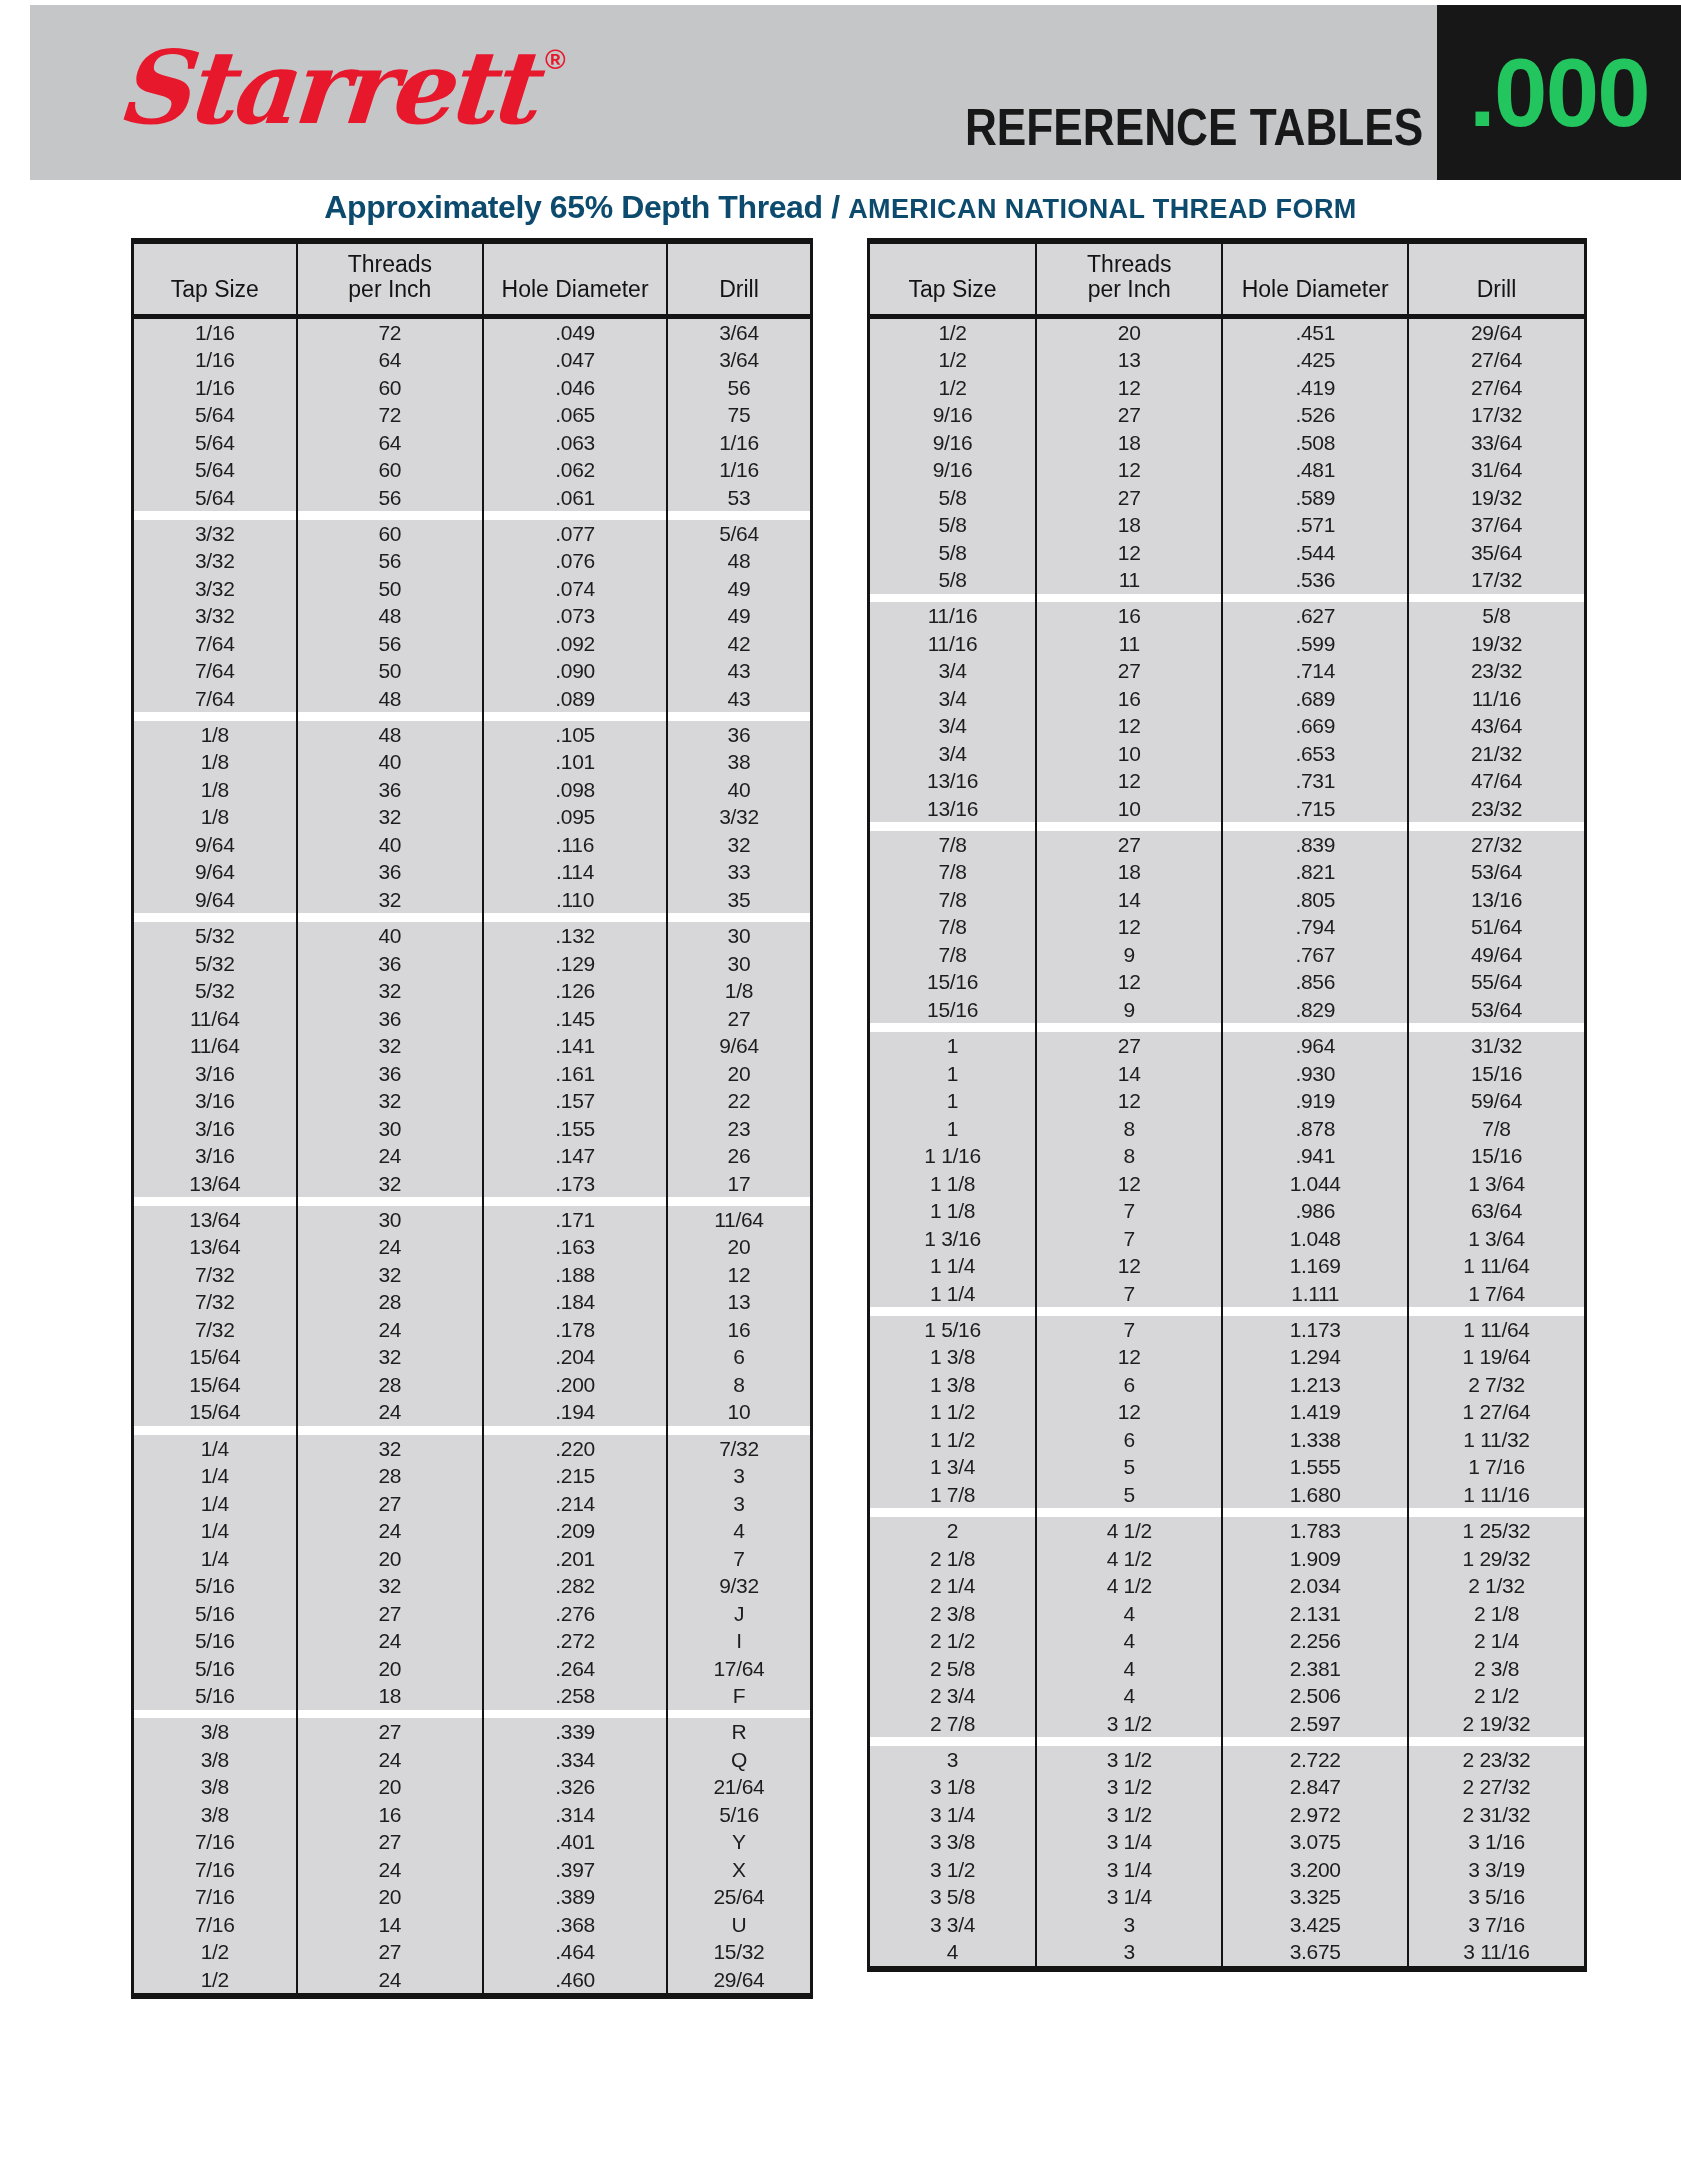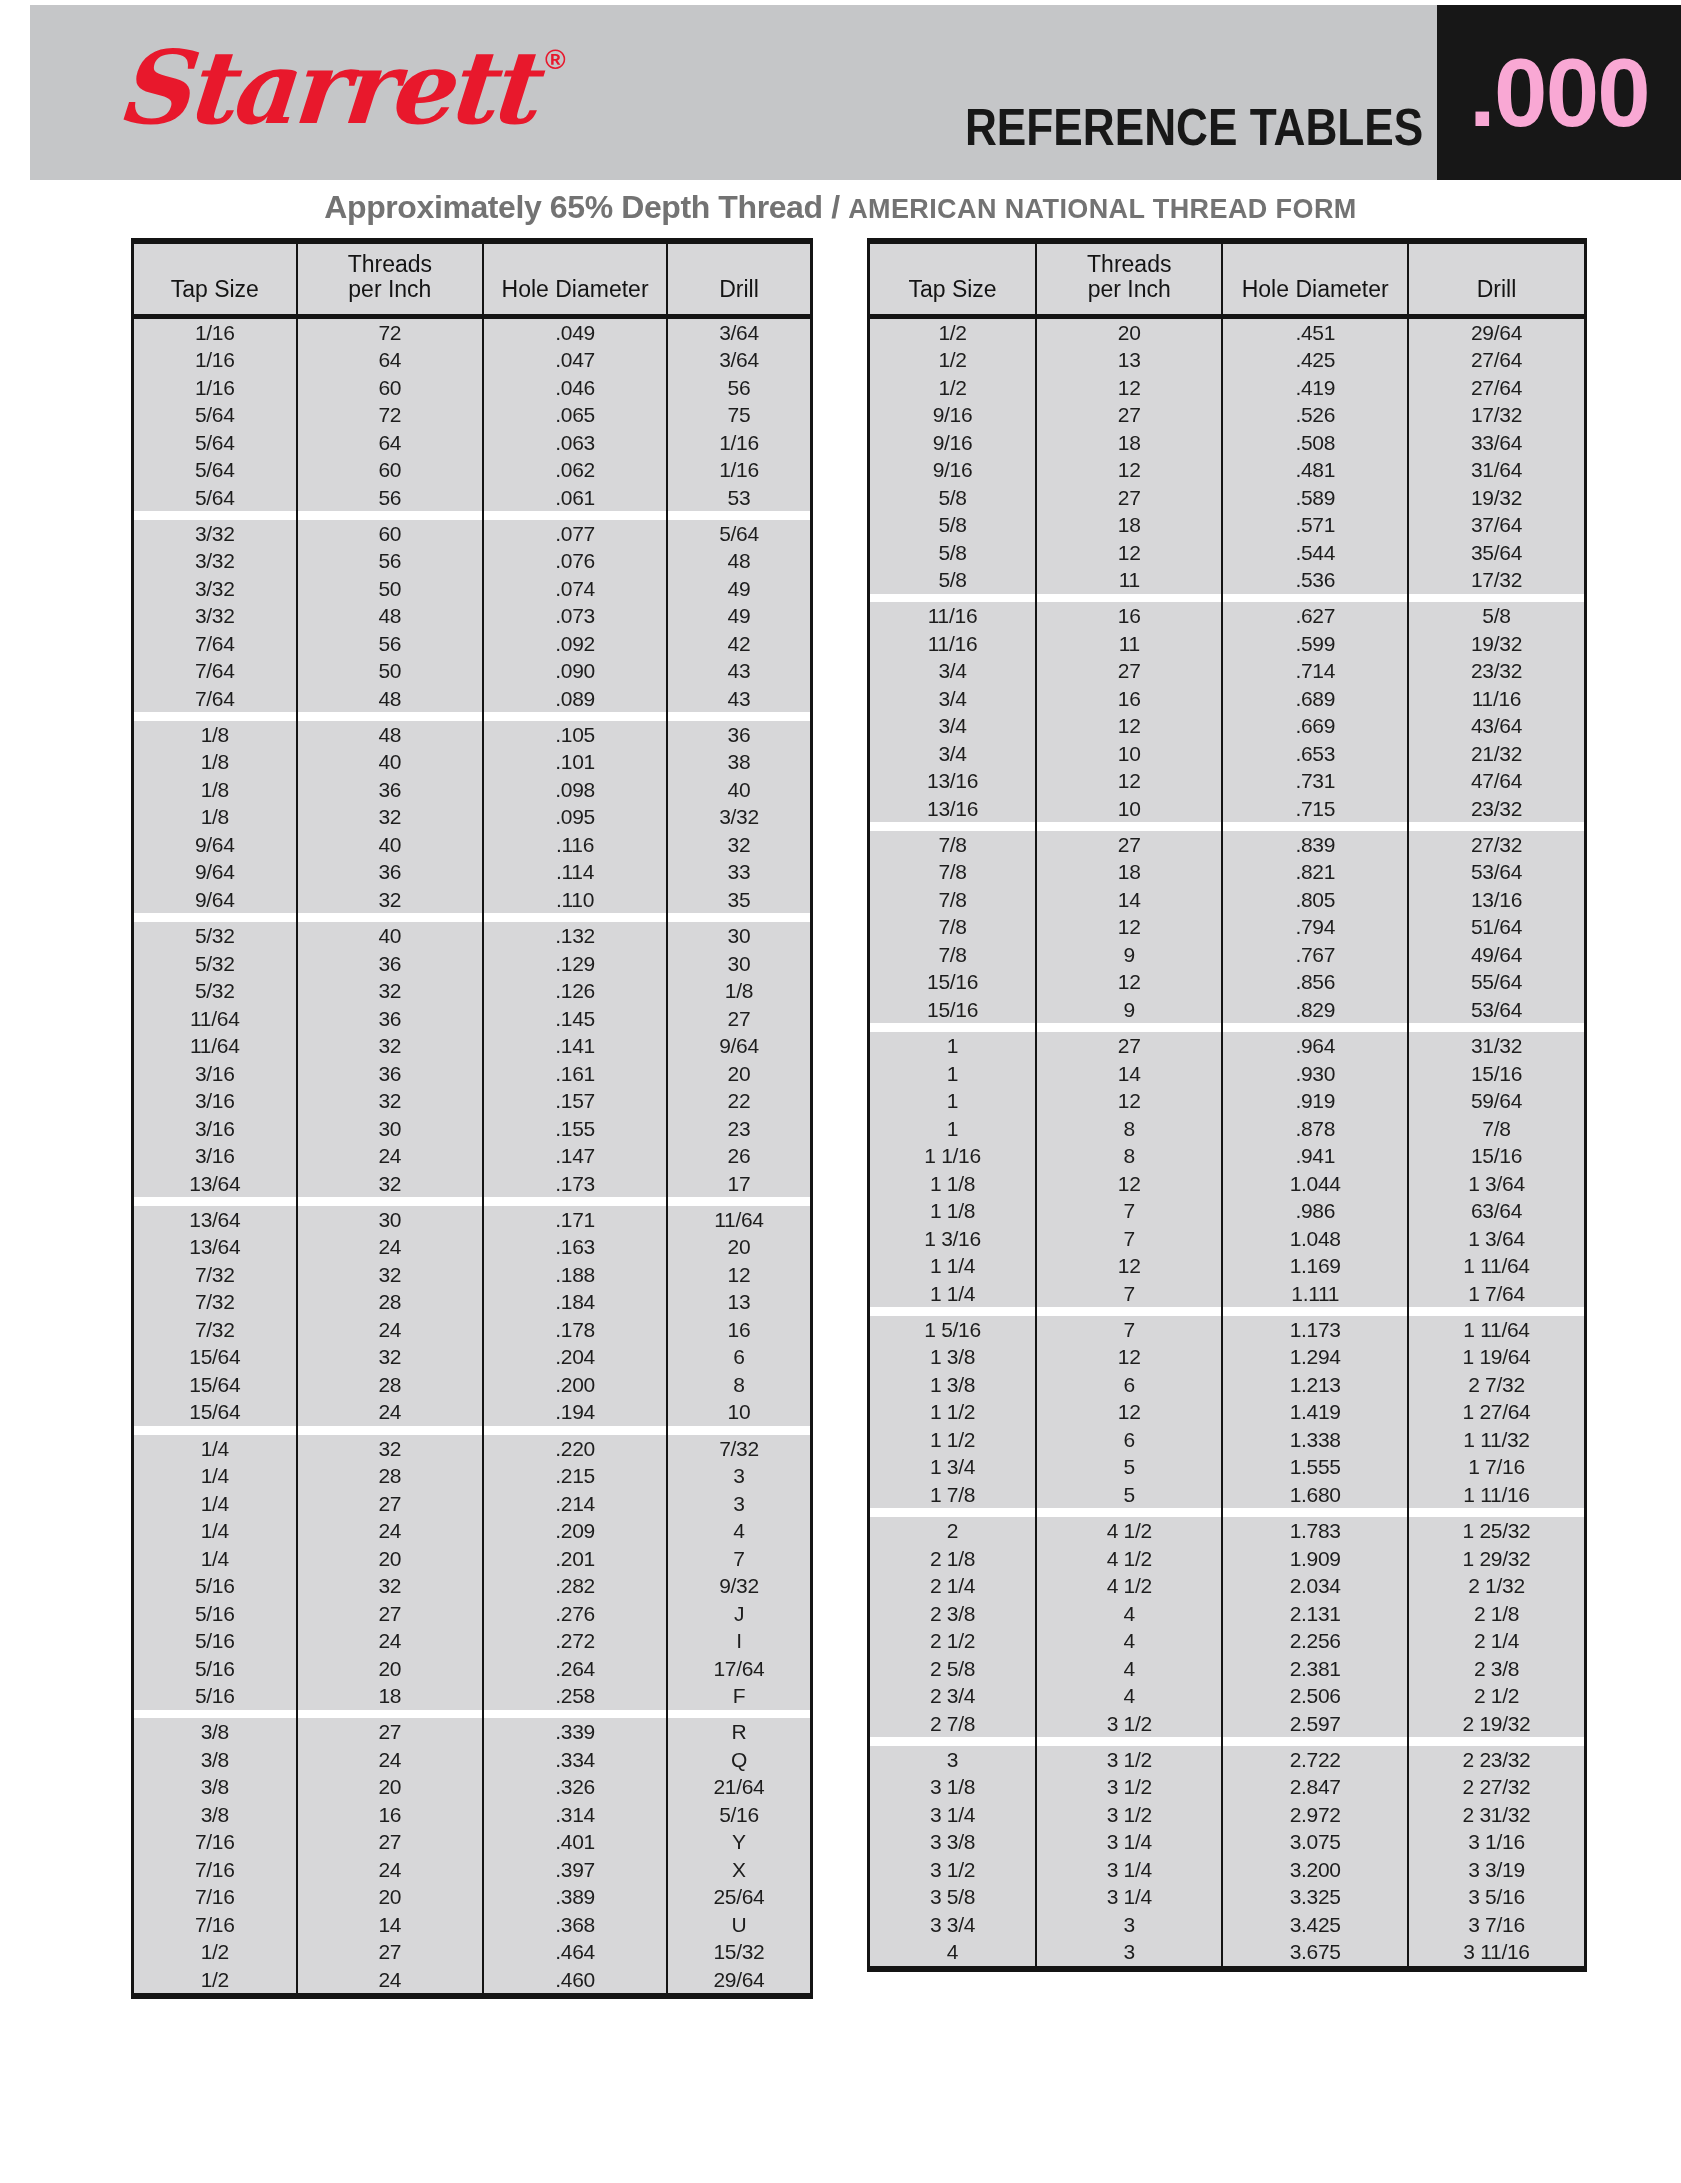--- a/index.html
+++ b/index.html
@@ -27,32 +27,32 @@
   .reg-mark{
     color:var(--red);font-weight:bold;font-size:28px;
     position:relative;top:-54px;left:5.2px;font-style:normal;
   }
   .ref-title{
     position:absolute;right:14px;bottom:23px;font-weight:bold;font-size:52px;
     transform:scaleX(.85);transform-origin:right bottom;white-space:nowrap;
     letter-spacing:0px;color:#181818;
   }
   .tab-box{
-    width:244px;background:#171717;color:#f9a8d4;display:flex;
+    width:244px;background:#171717;color:#22c55e;display:flex;
     align-items:center;justify-content:center;
     font-weight:bold;font-size:96px;letter-spacing:-1.7px;
   }
 
   
   .page-title{
     margin:44px 44px 0;text-align:center;font-weight:bold;font-size:41px;
     letter-spacing:-0.4px;color:#131313;
   }
   .page-subtitle{
-    margin:8.7px 44px 0;text-align:center;font-weight:bold;color:#737373;
+    margin:8.7px 44px 0;text-align:center;font-weight:bold;color:#0c4a6e;
     font-size:32px;letter-spacing:-0.4px;
   }
   .page-subtitle .caps-part{font-size:27px;letter-spacing:0.4px;}
 
   
   .tables-row{display:flex;align-items:flex-start;margin:12.2px 0 0 131px;gap:54px;}
   .dtable{
     background:var(--table-bg);
     border:3.5px solid var(--ink);border-top-width:6.1px;border-bottom-width:6.1px;
   }

